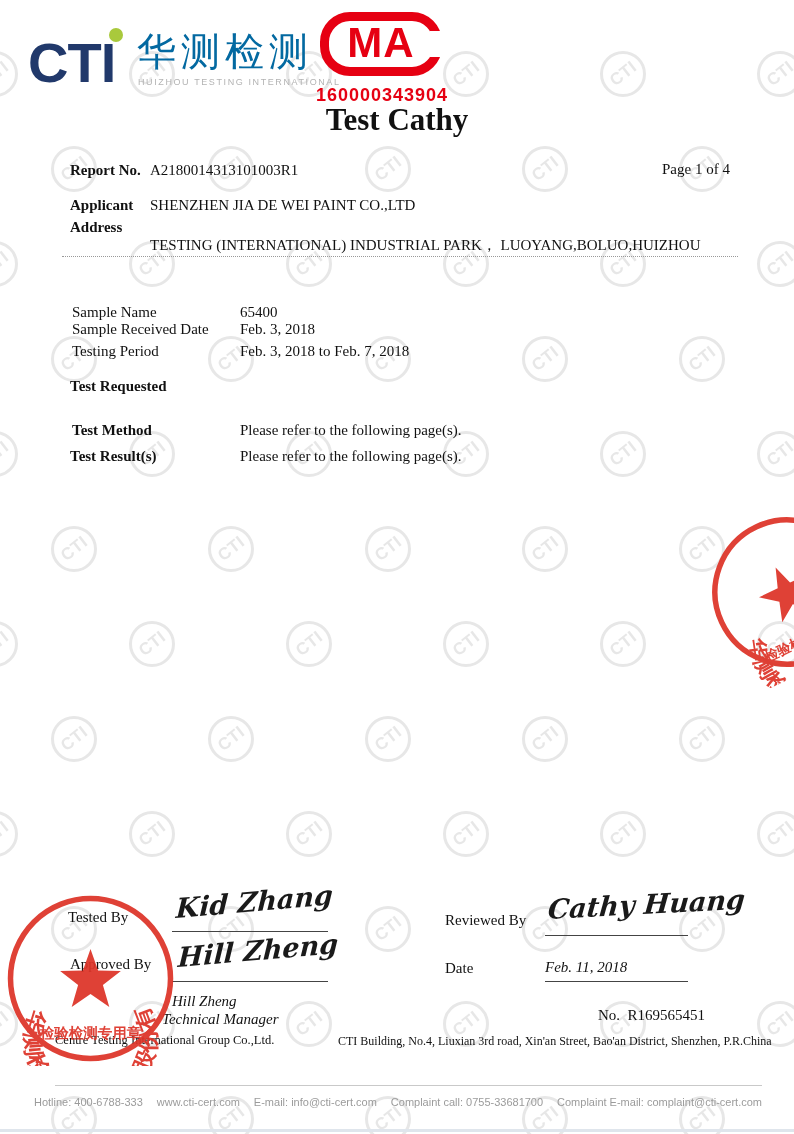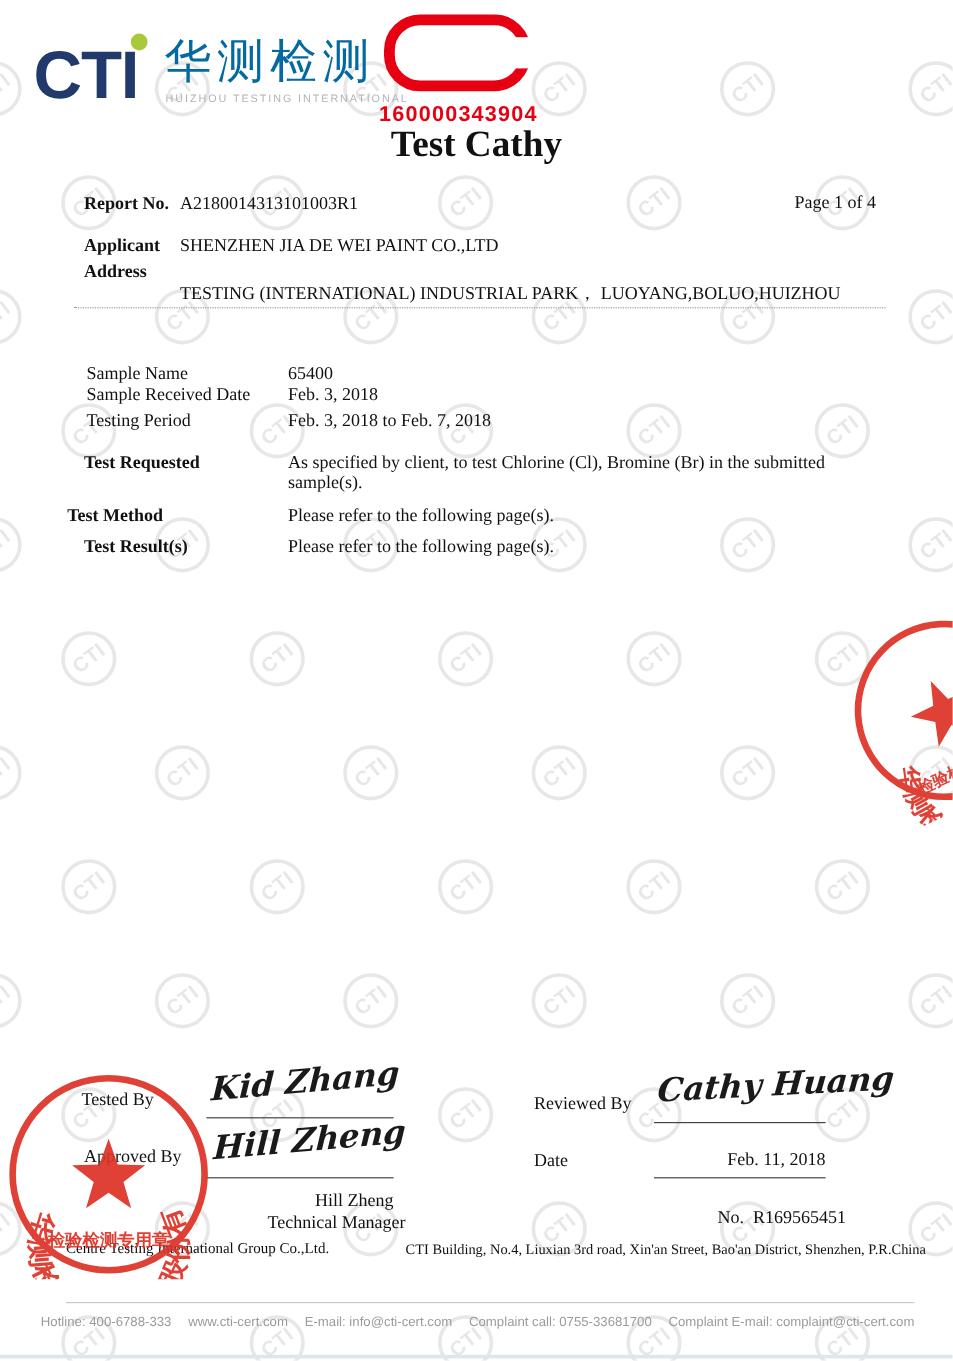--- a/index.html
+++ b/index.html
@@ -59,21 +59,21 @@
   .b{font-weight:bold;}
   .dotted-rule{left:62px;top:256px;width:676px;border-top:1px dotted #999;z-index:2;}
   .statement{left:68px;top:261px;width:676px;font-weight:bold;font-size:15.2px;line-height:17px;z-index:2;}
   
   .sig{
     font-family:"DejaVu Serif",serif;font-style:italic;font-weight:bold;
     font-size:27px;color:#1a1a1a;transform:rotate(-5deg) skewX(-8deg);
     transform-origin:left center;z-index:4;white-space:nowrap;
   }
   .sig-line{border-top:1.5px solid #444;z-index:3;}
-  .center{text-align:right;}
+  .center{text-align:left;font-style:italic;}
   .pre{white-space:pre;}
   
   .stamp{position:absolute;z-index:5;opacity:.93;}
   .stamp-left{left:3px;top:891px;}
   .stamp-right{left:707px;top:512px;transform:rotate(-25deg);}
   
   .footer-rule{left:55px;top:1085px;width:707px;border-top:1px solid #c9c9c9;z-index:2;}
   .footer-row{
     left:34px;top:1096px;width:728px;display:flex;justify-content:space-between;
     font-family:"Liberation Sans",sans-serif;font-size:11px;color:#9b9b9b;z-index:2;
@@ -288,20 +288,21 @@
 
   <div class="abs cti-logo">
     <div class="cti-word" style="color: rgb(33, 57, 107);">CTI</div>
     <div class="cti-dot" style="background: rgb(169, 201, 60);"></div>
   </div>
   <div class="abs cti-cn" style="color: #0369a1;">华测检测</div>
   <div class="abs cti-sub" style="color: rgb(179, 179, 179);">HUIZHOU TESTING INTERNATIONAL</div>
 
   <div class="abs cma-shape" style="border-color: rgb(230, 0, 18);"></div>
   <div class="abs cma-notch"></div>
+  <div class="abs cma-ma" style="color: rgb(230, 0, 18);">MA</div>
   <div class="abs cma-number" style="color: rgb(230, 0, 18);">160000343904</div>
 
   <div class="abs doc-title">Test Cathy</div>
 
   <div class="abs t15 b" style="left:70px;top:162px;">Report No.</div>
   <div class="abs t15" style="left:150px;top:162px;">A2180014313101003R1</div>
   <div class="abs t15" style="left:662px;top:161px;">Page 1 of 4</div>
 
   <div class="abs t15 b" style="left:70px;top:197px;">Applicant</div>
   <div class="abs t15" style="left:150px;top:197px;">SHENZHEN JIA DE WEI PAINT CO.,LTD</div>
@@ -312,22 +313,21 @@
   <div class="abs dotted-rule"></div>
 
   <div class="abs t15" style="left:72px;top:304px;">Sample Name</div>
   <div class="abs t15" style="left:240px;top:304px;">65400</div>
   <div class="abs t15" style="left:72px;top:321px;">Sample Received Date</div>
   <div class="abs t15" style="left:240px;top:321px;">Feb. 3, 2018</div>
   <div class="abs t15" style="left:72px;top:343px;">Testing Period</div>
   <div class="abs t15" style="left:240px;top:343px;">Feb. 3, 2018 to Feb. 7, 2018</div>
 
   <div class="abs t15 b" style="left:70px;top:378px;">Test Requested</div>
-  <div class="abs t15" style="left:240px;top:378px;width:500px;">As specified by client, to test Chlorine (Cl), Bromine (Br) in the submitted sample(s).</div>
-  <div class="abs t15 b" style="left:56px;top:422px;text-align:center;">Test Method</div>
+  <div class="abs t15 b" style="left:72px;top:422px;text-align:center;">Test Method</div>
   <div class="abs t15" style="left:240px;top:422px;">Please refer to the following page(s).</div>
   <div class="abs t15 b" style="left:70px;top:448px;">Test Result(s)</div>
   <div class="abs t15" style="left:240px;top:448px;">Please refer to the following page(s).</div>
 
   <div class="abs t15" style="left:68px;top:909px;">Tested By</div>
   <div class="abs sig" style="left:176px;top:893px;">Kid Zhang</div>
   <div class="abs sig-line" style="left:172px;top:931px;width:156px;"></div>
 
   <div class="abs t15" style="left:445px;top:912px;">Reviewed By</div>
   <div class="abs sig" style="left:548px;top:894px;transform:rotate(-3deg) skewX(-8deg);">Cathy Huang</div>

